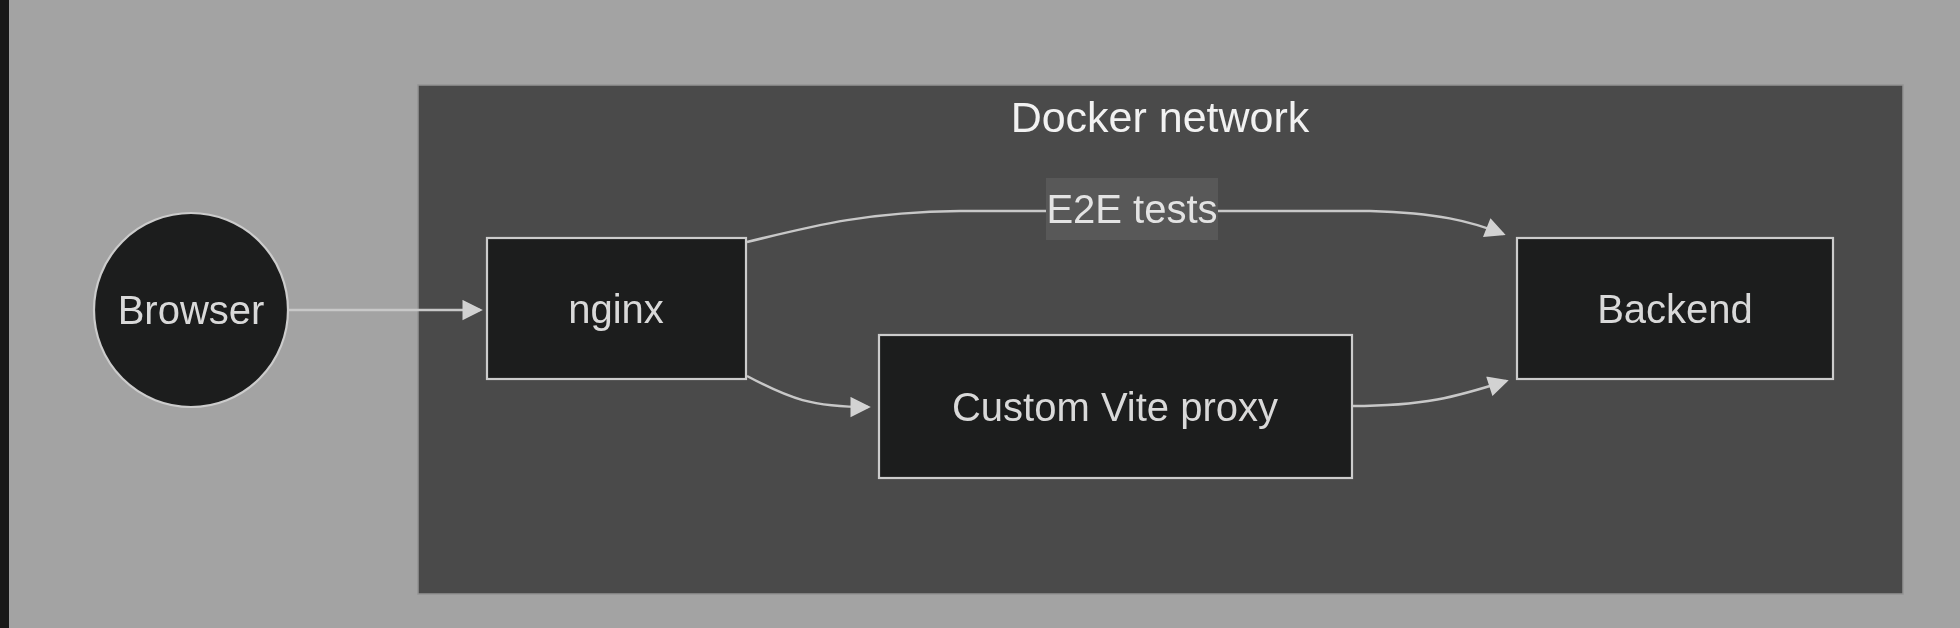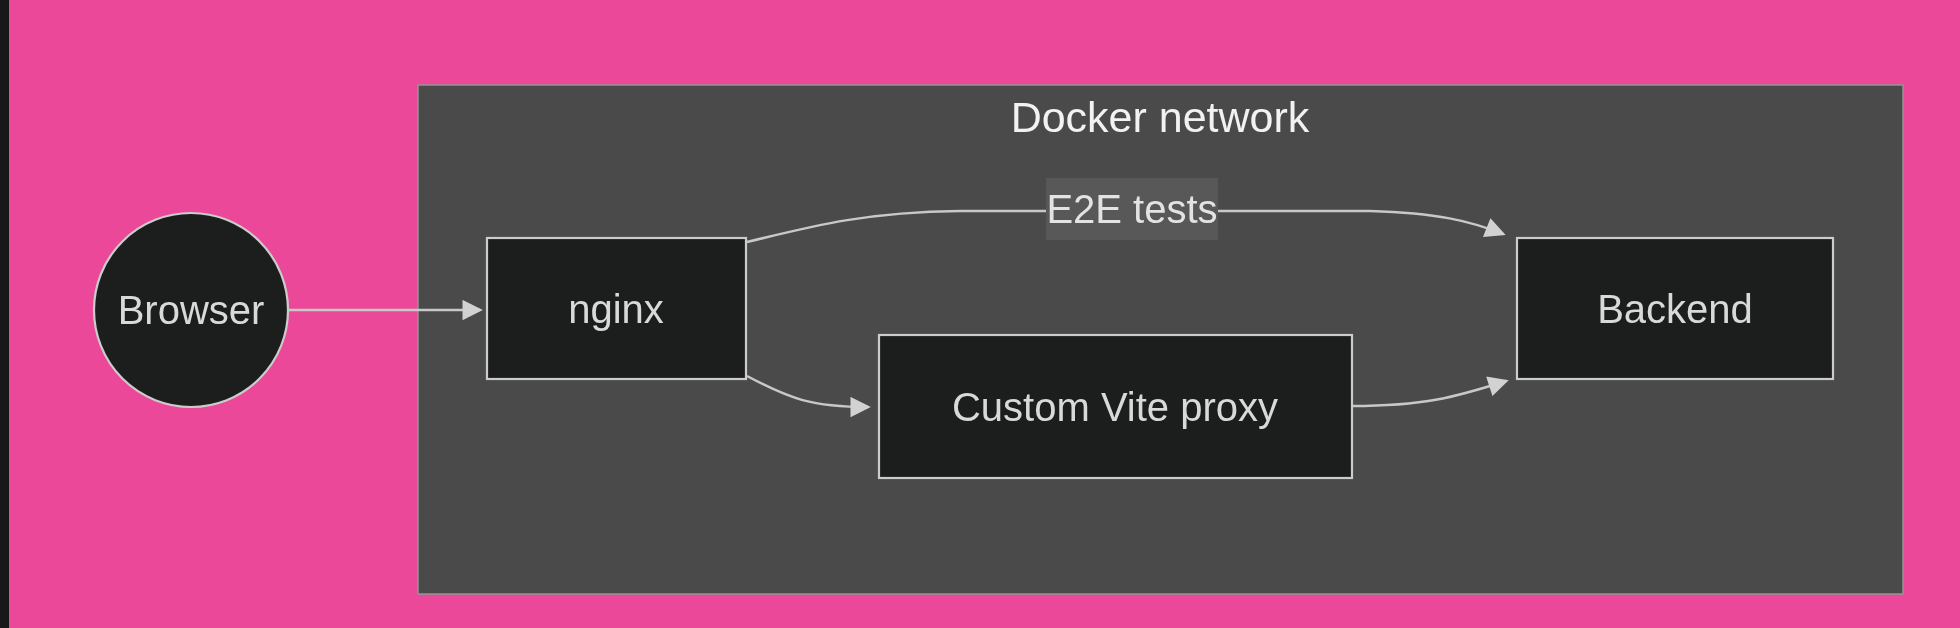--- a/index.html
+++ b/index.html
@@ -7,21 +7,21 @@
     padding: 0;
     background: #212121;
     width: 1960px;
     height: 628px;
     overflow: hidden;
   }
   #app {
     position: relative;
     width: 1960px;
     height: 628px;
-    background: #ec4899;
+    background: #a3a3a3;
   }
   .left-strip {
     position: absolute;
     left: 0; top: 0;
     width: 9px; height: 628px;
     background: #181818;
   }
   svg.diagram {
     position: absolute;
     left: 0; top: 0;

